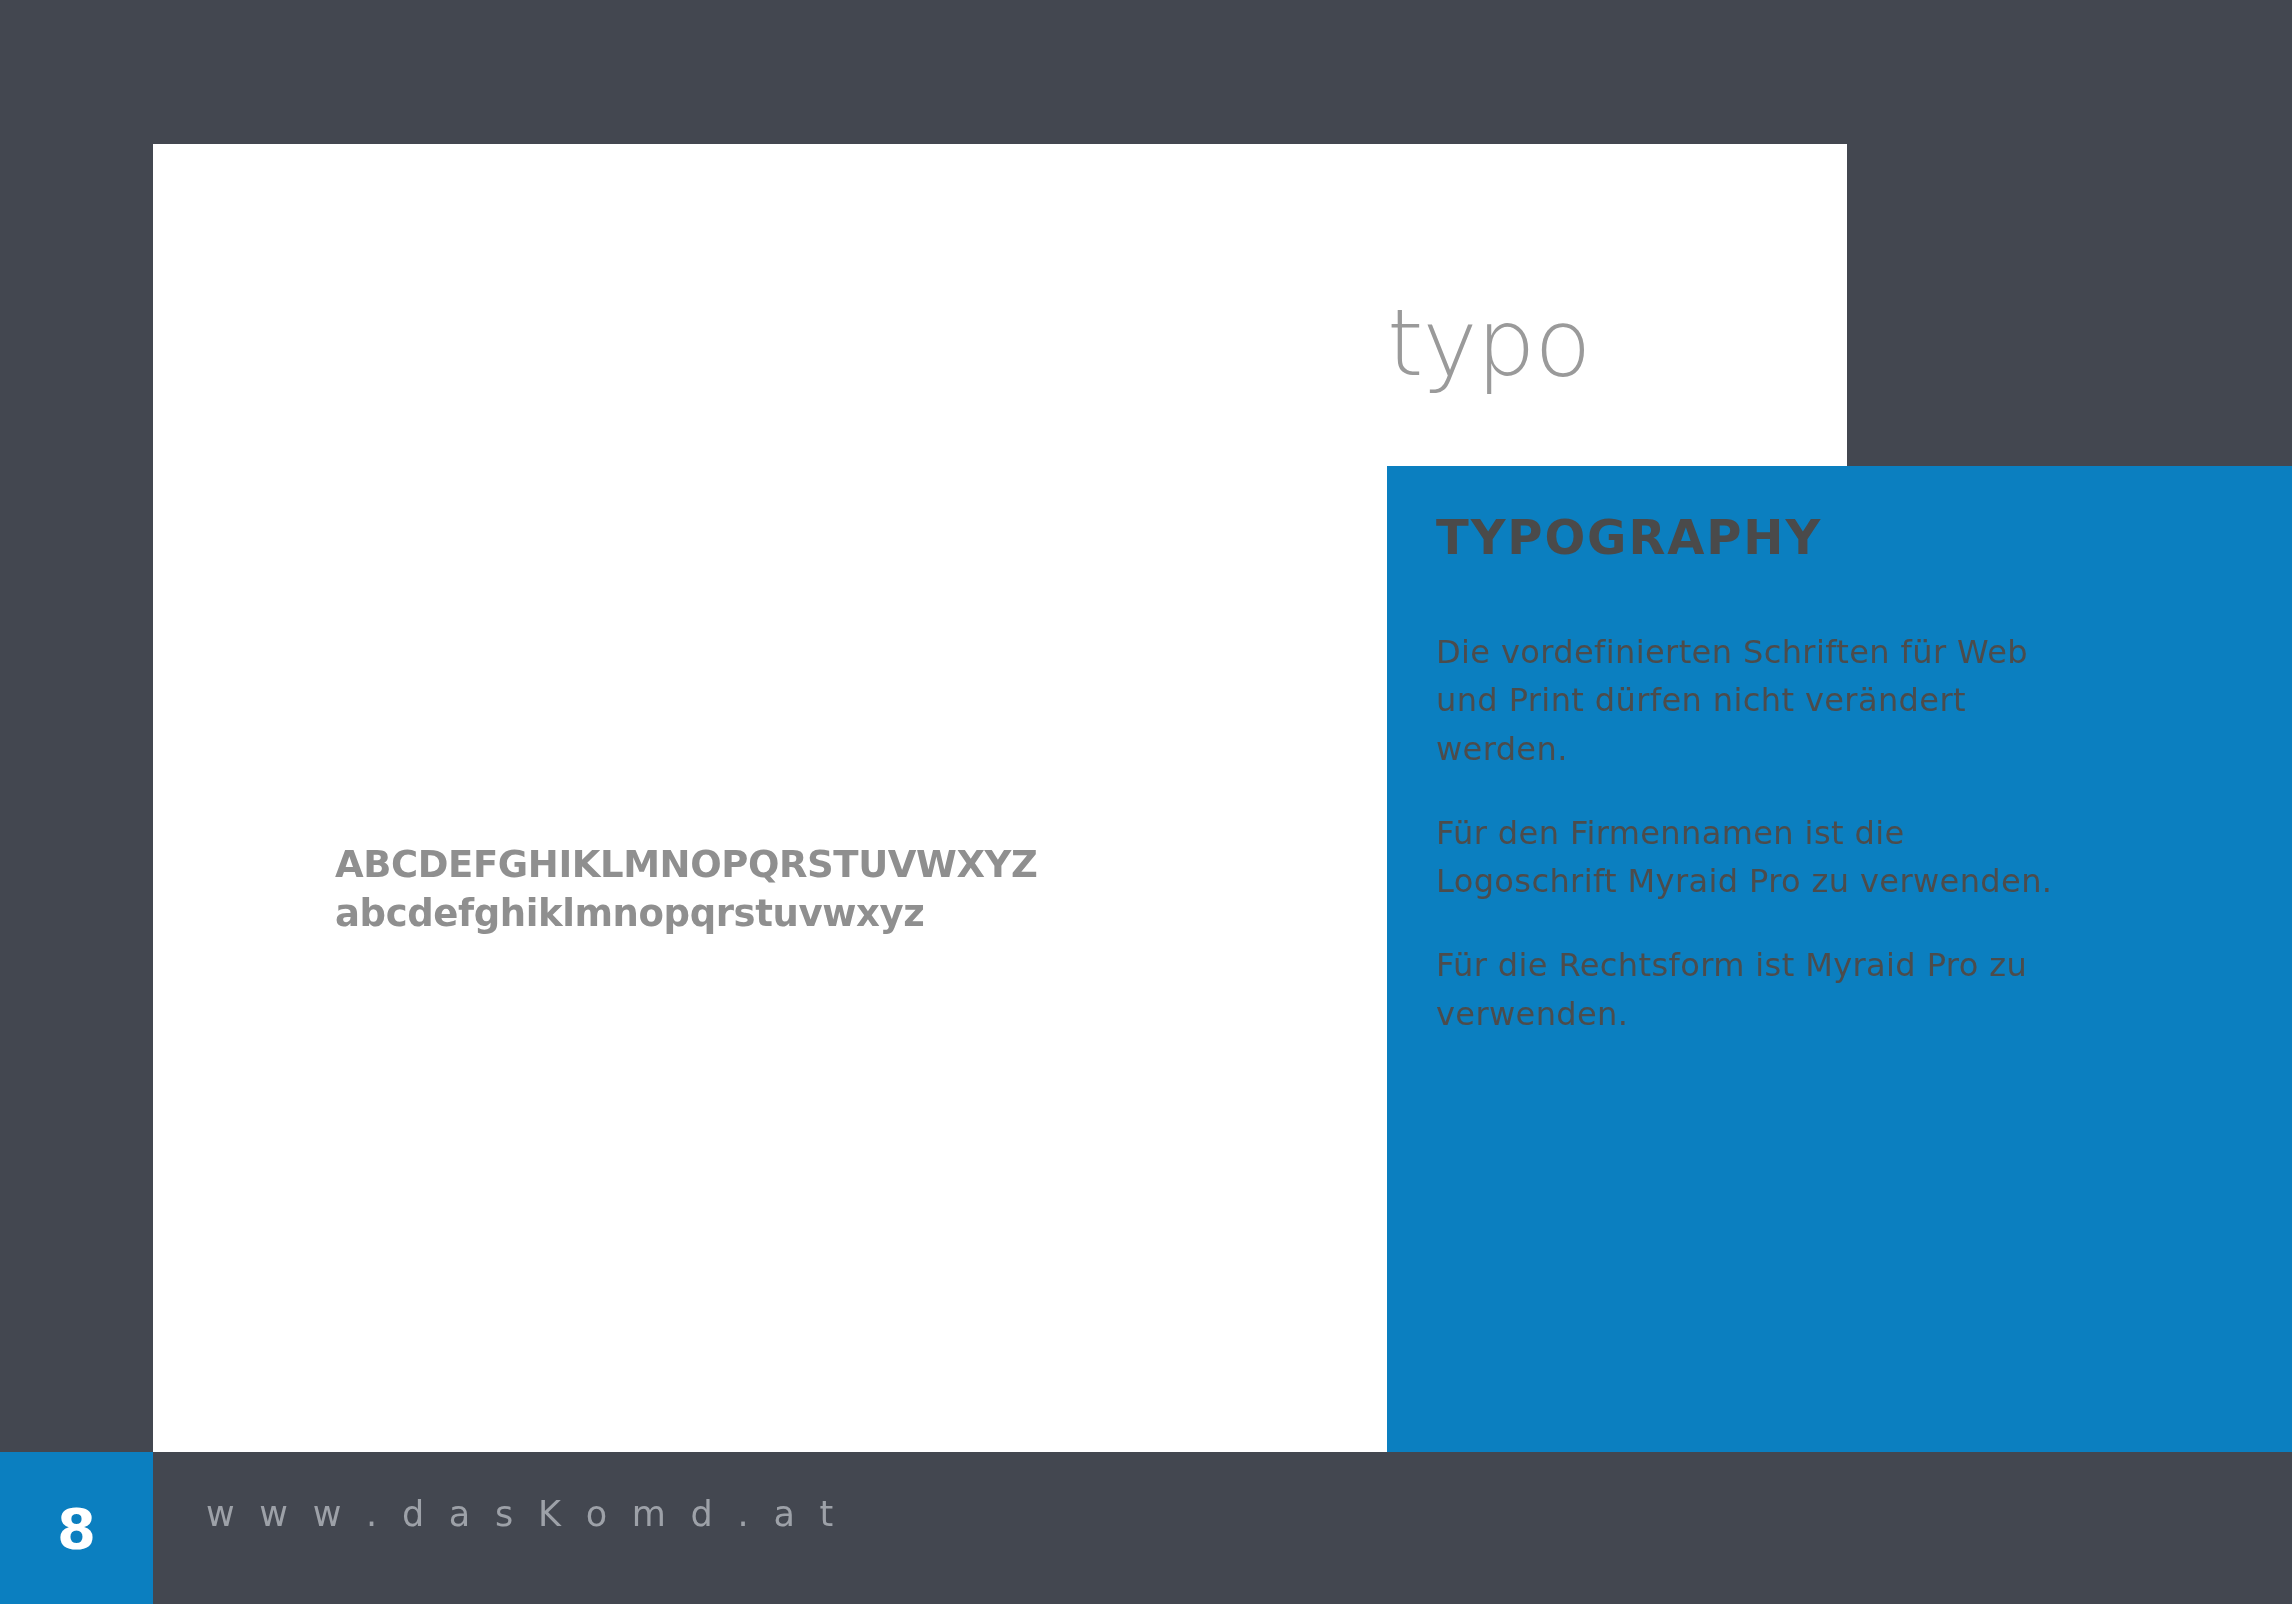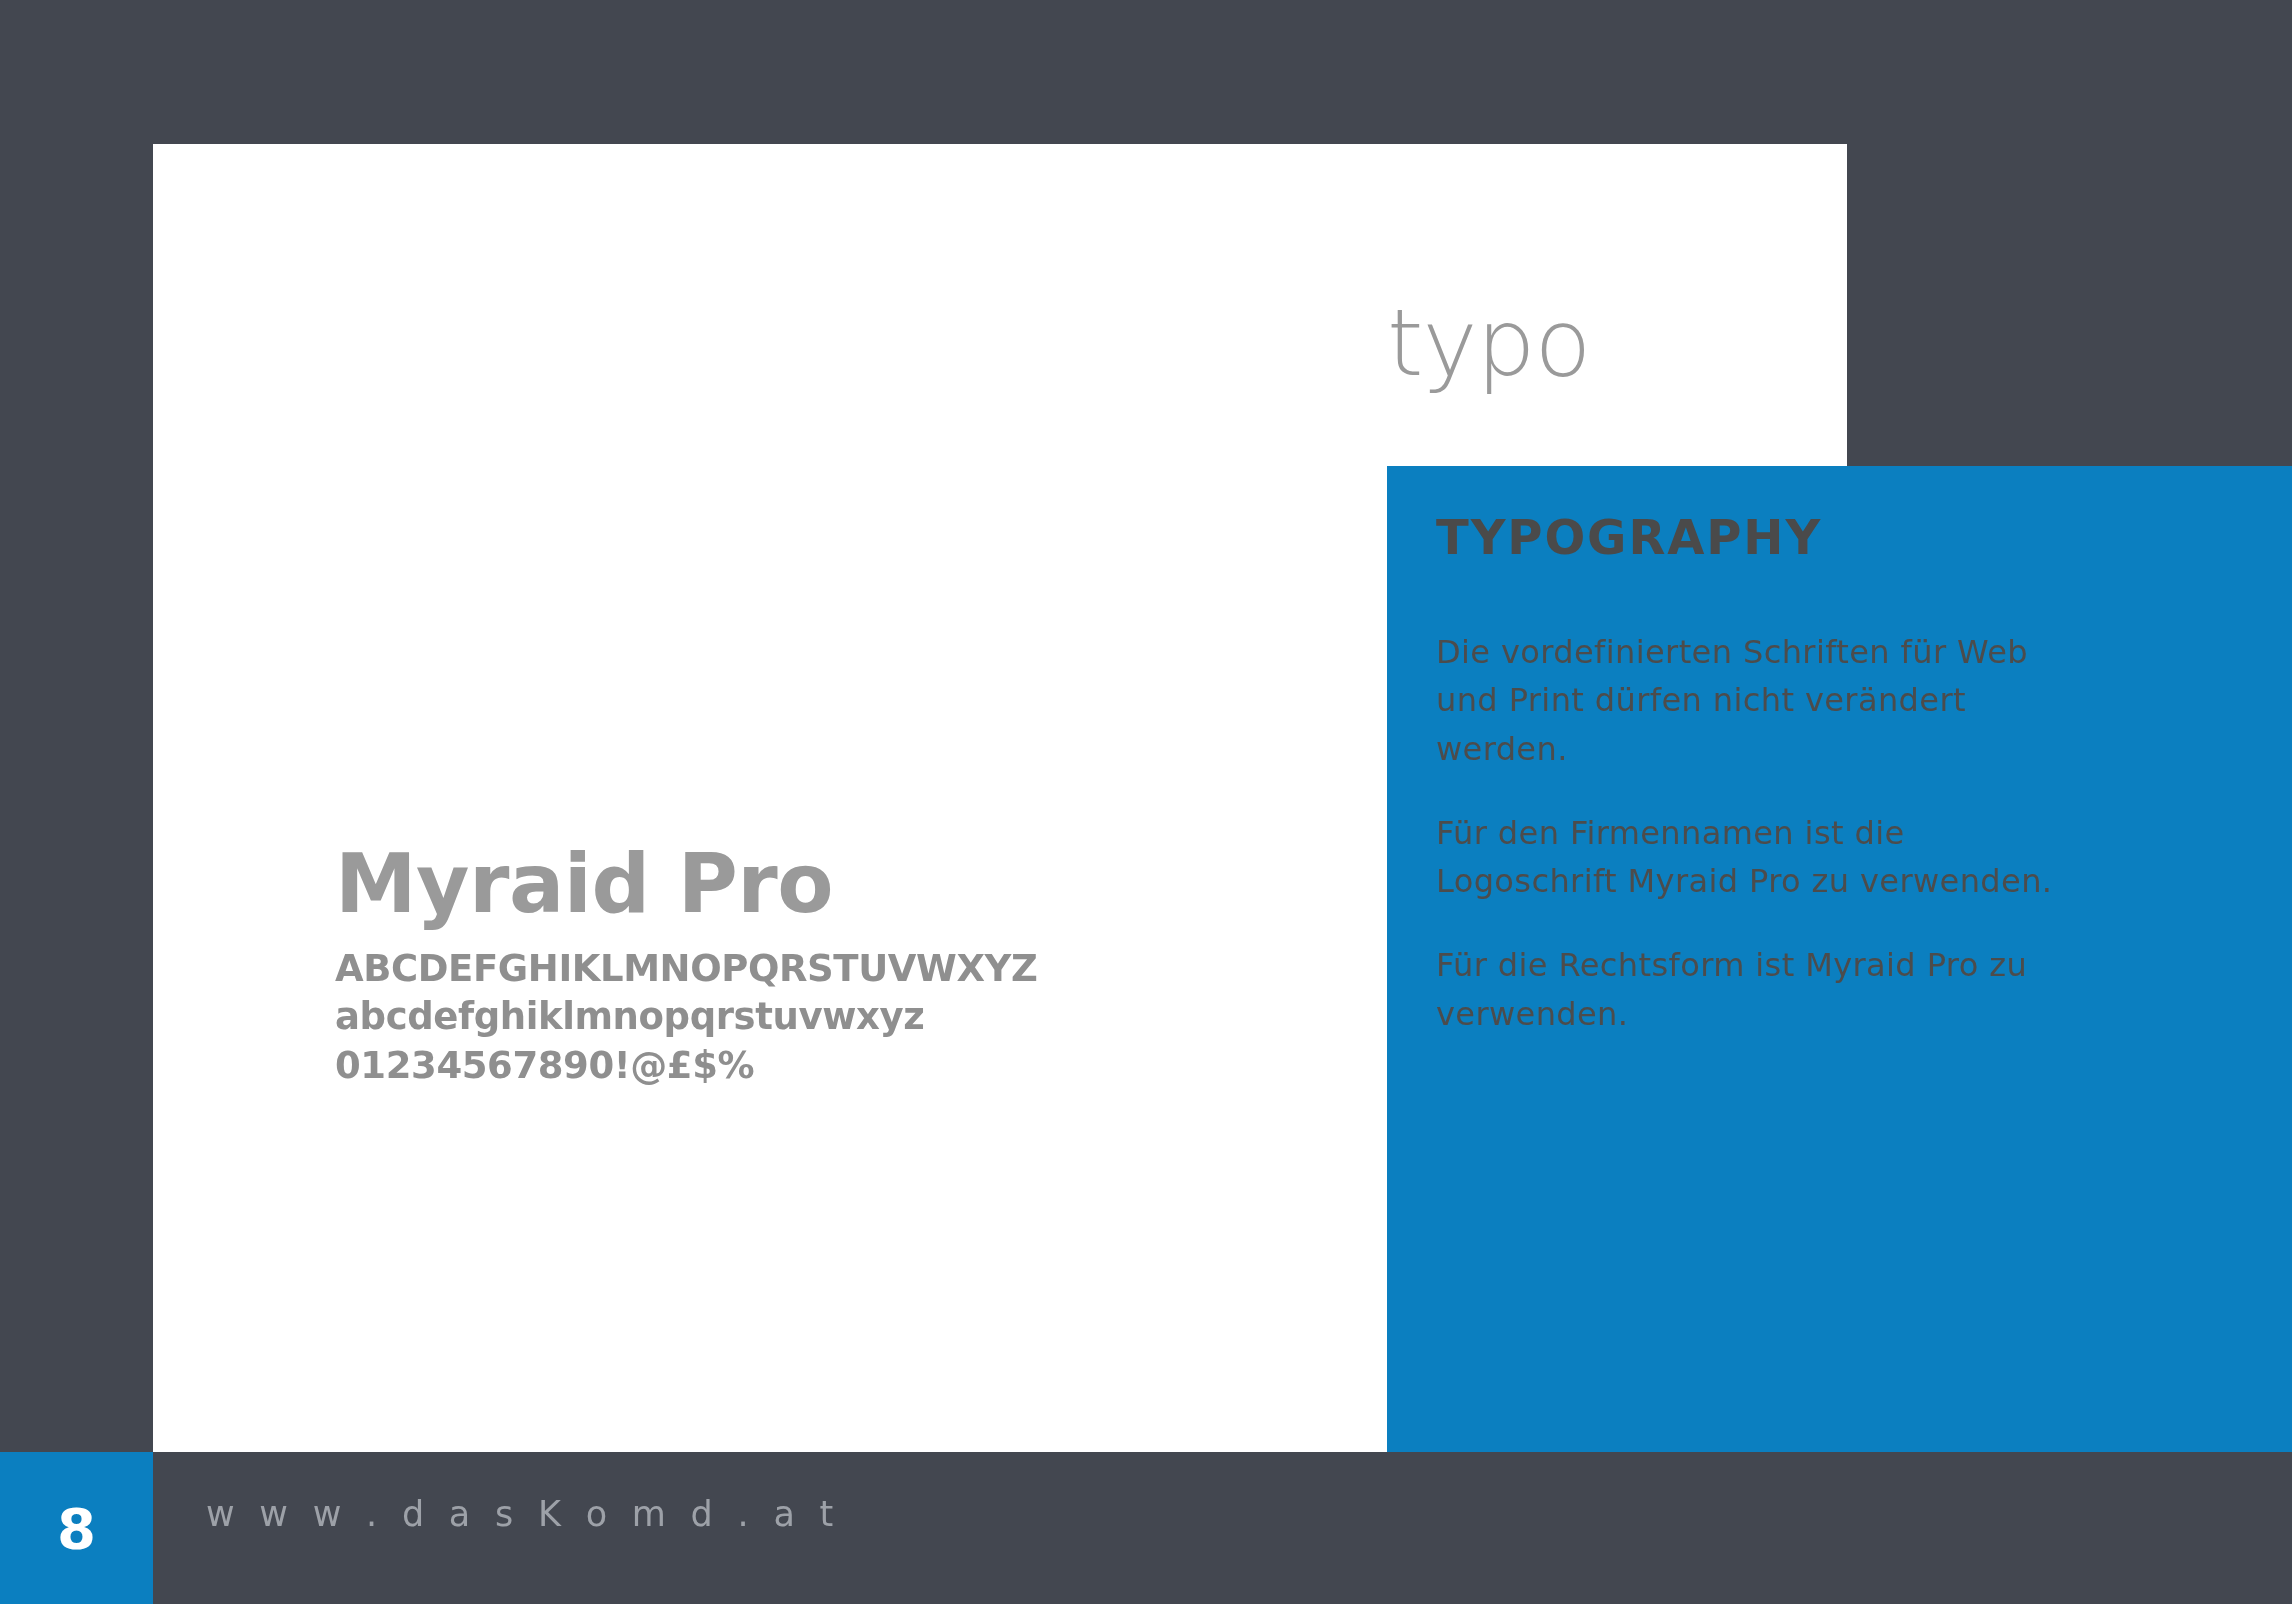--- a/index.html
+++ b/index.html
@@ -144,24 +144,22 @@
 </head>
 <body>
 
 <div class="slide">
 
   <div class="content-panel">
 
     <div class="typo-heading">typo</div>
 
     <div class="specimen">
-      <div class="specimen-name">Myraid Pro</div>
       <div class="specimen-line">ABCDEFGHIKLMNOPQRSTUVWXYZ</div>
       <div class="specimen-line">abcdefghiklmnopqrstuvwxyz</div>
-      <div class="specimen-line">01234567890!@£$%</div>
     </div>
 
     <div class="info-box">
       <div class="info-title">TYPOGRAPHY</div>
       <p class="info-para">Die vordefinierten Schriften für Web und Print dürfen nicht verändert werden.</p>
       <p class="info-para">Für den Firmennamen ist die Logoschrift Myraid Pro zu verwenden.</p>
       <p class="info-para">Für die Rechtsform ist Myraid Pro zu verwenden.</p>
     </div>
 
   </div>

